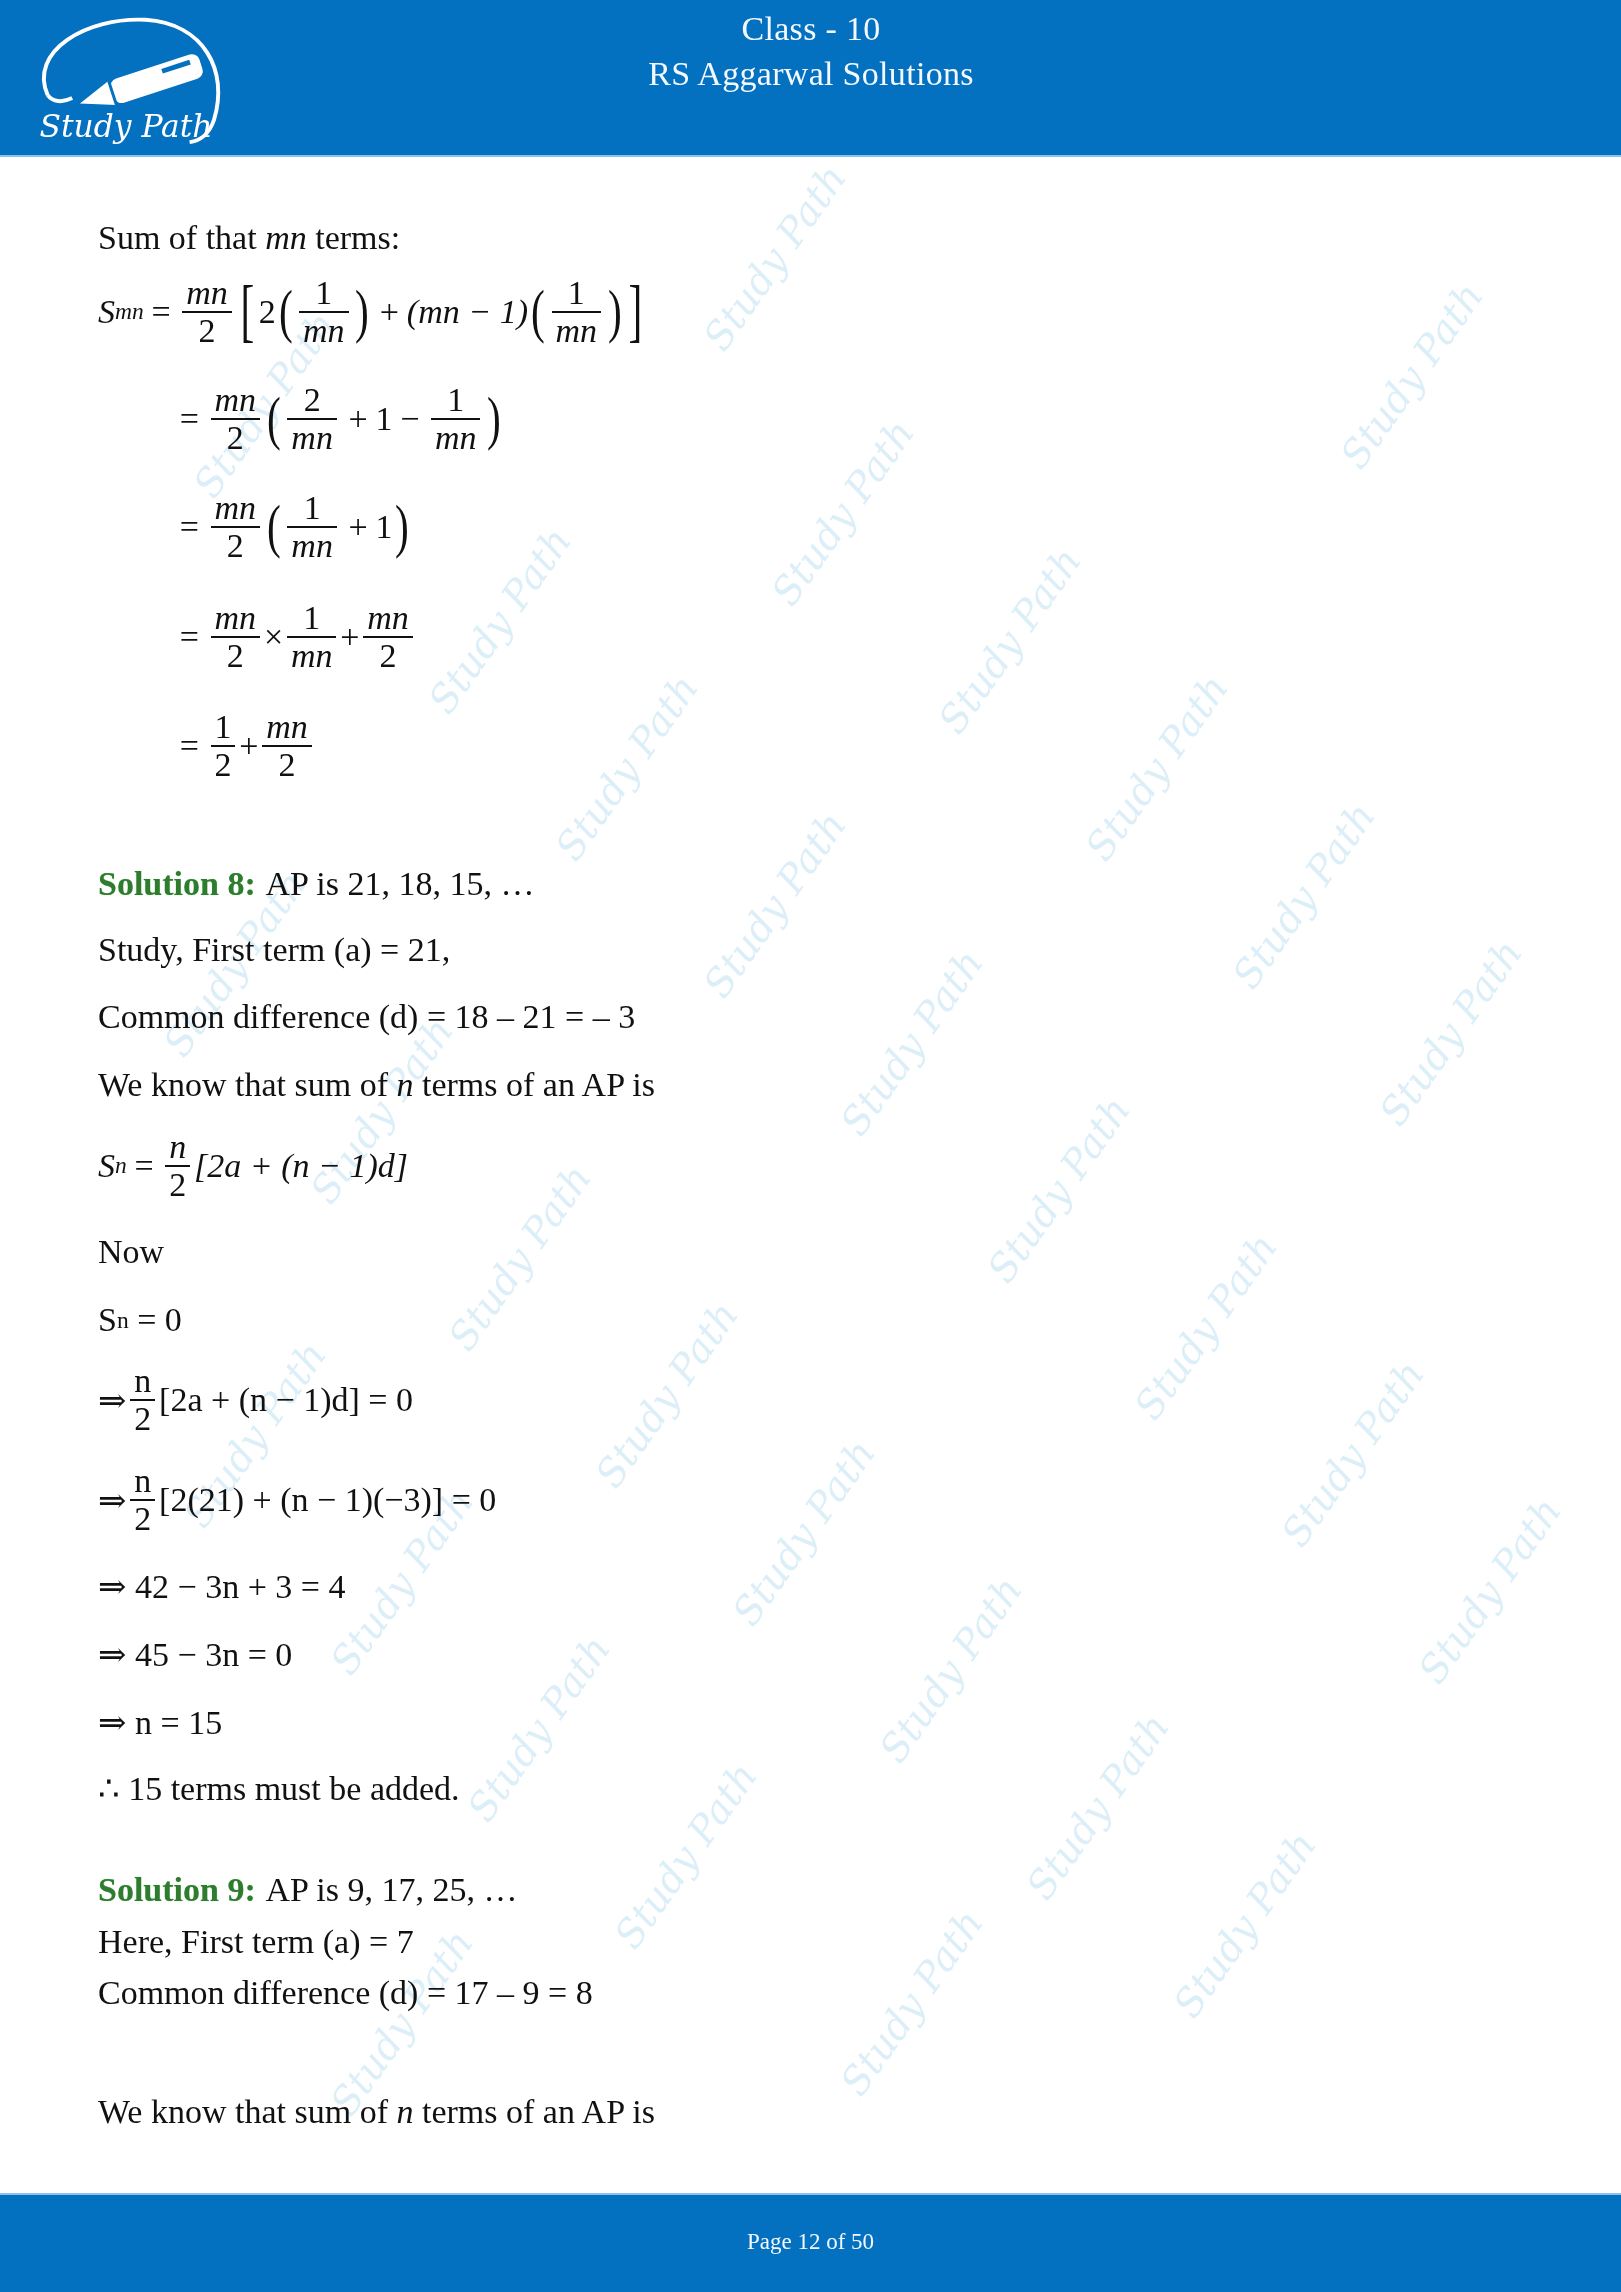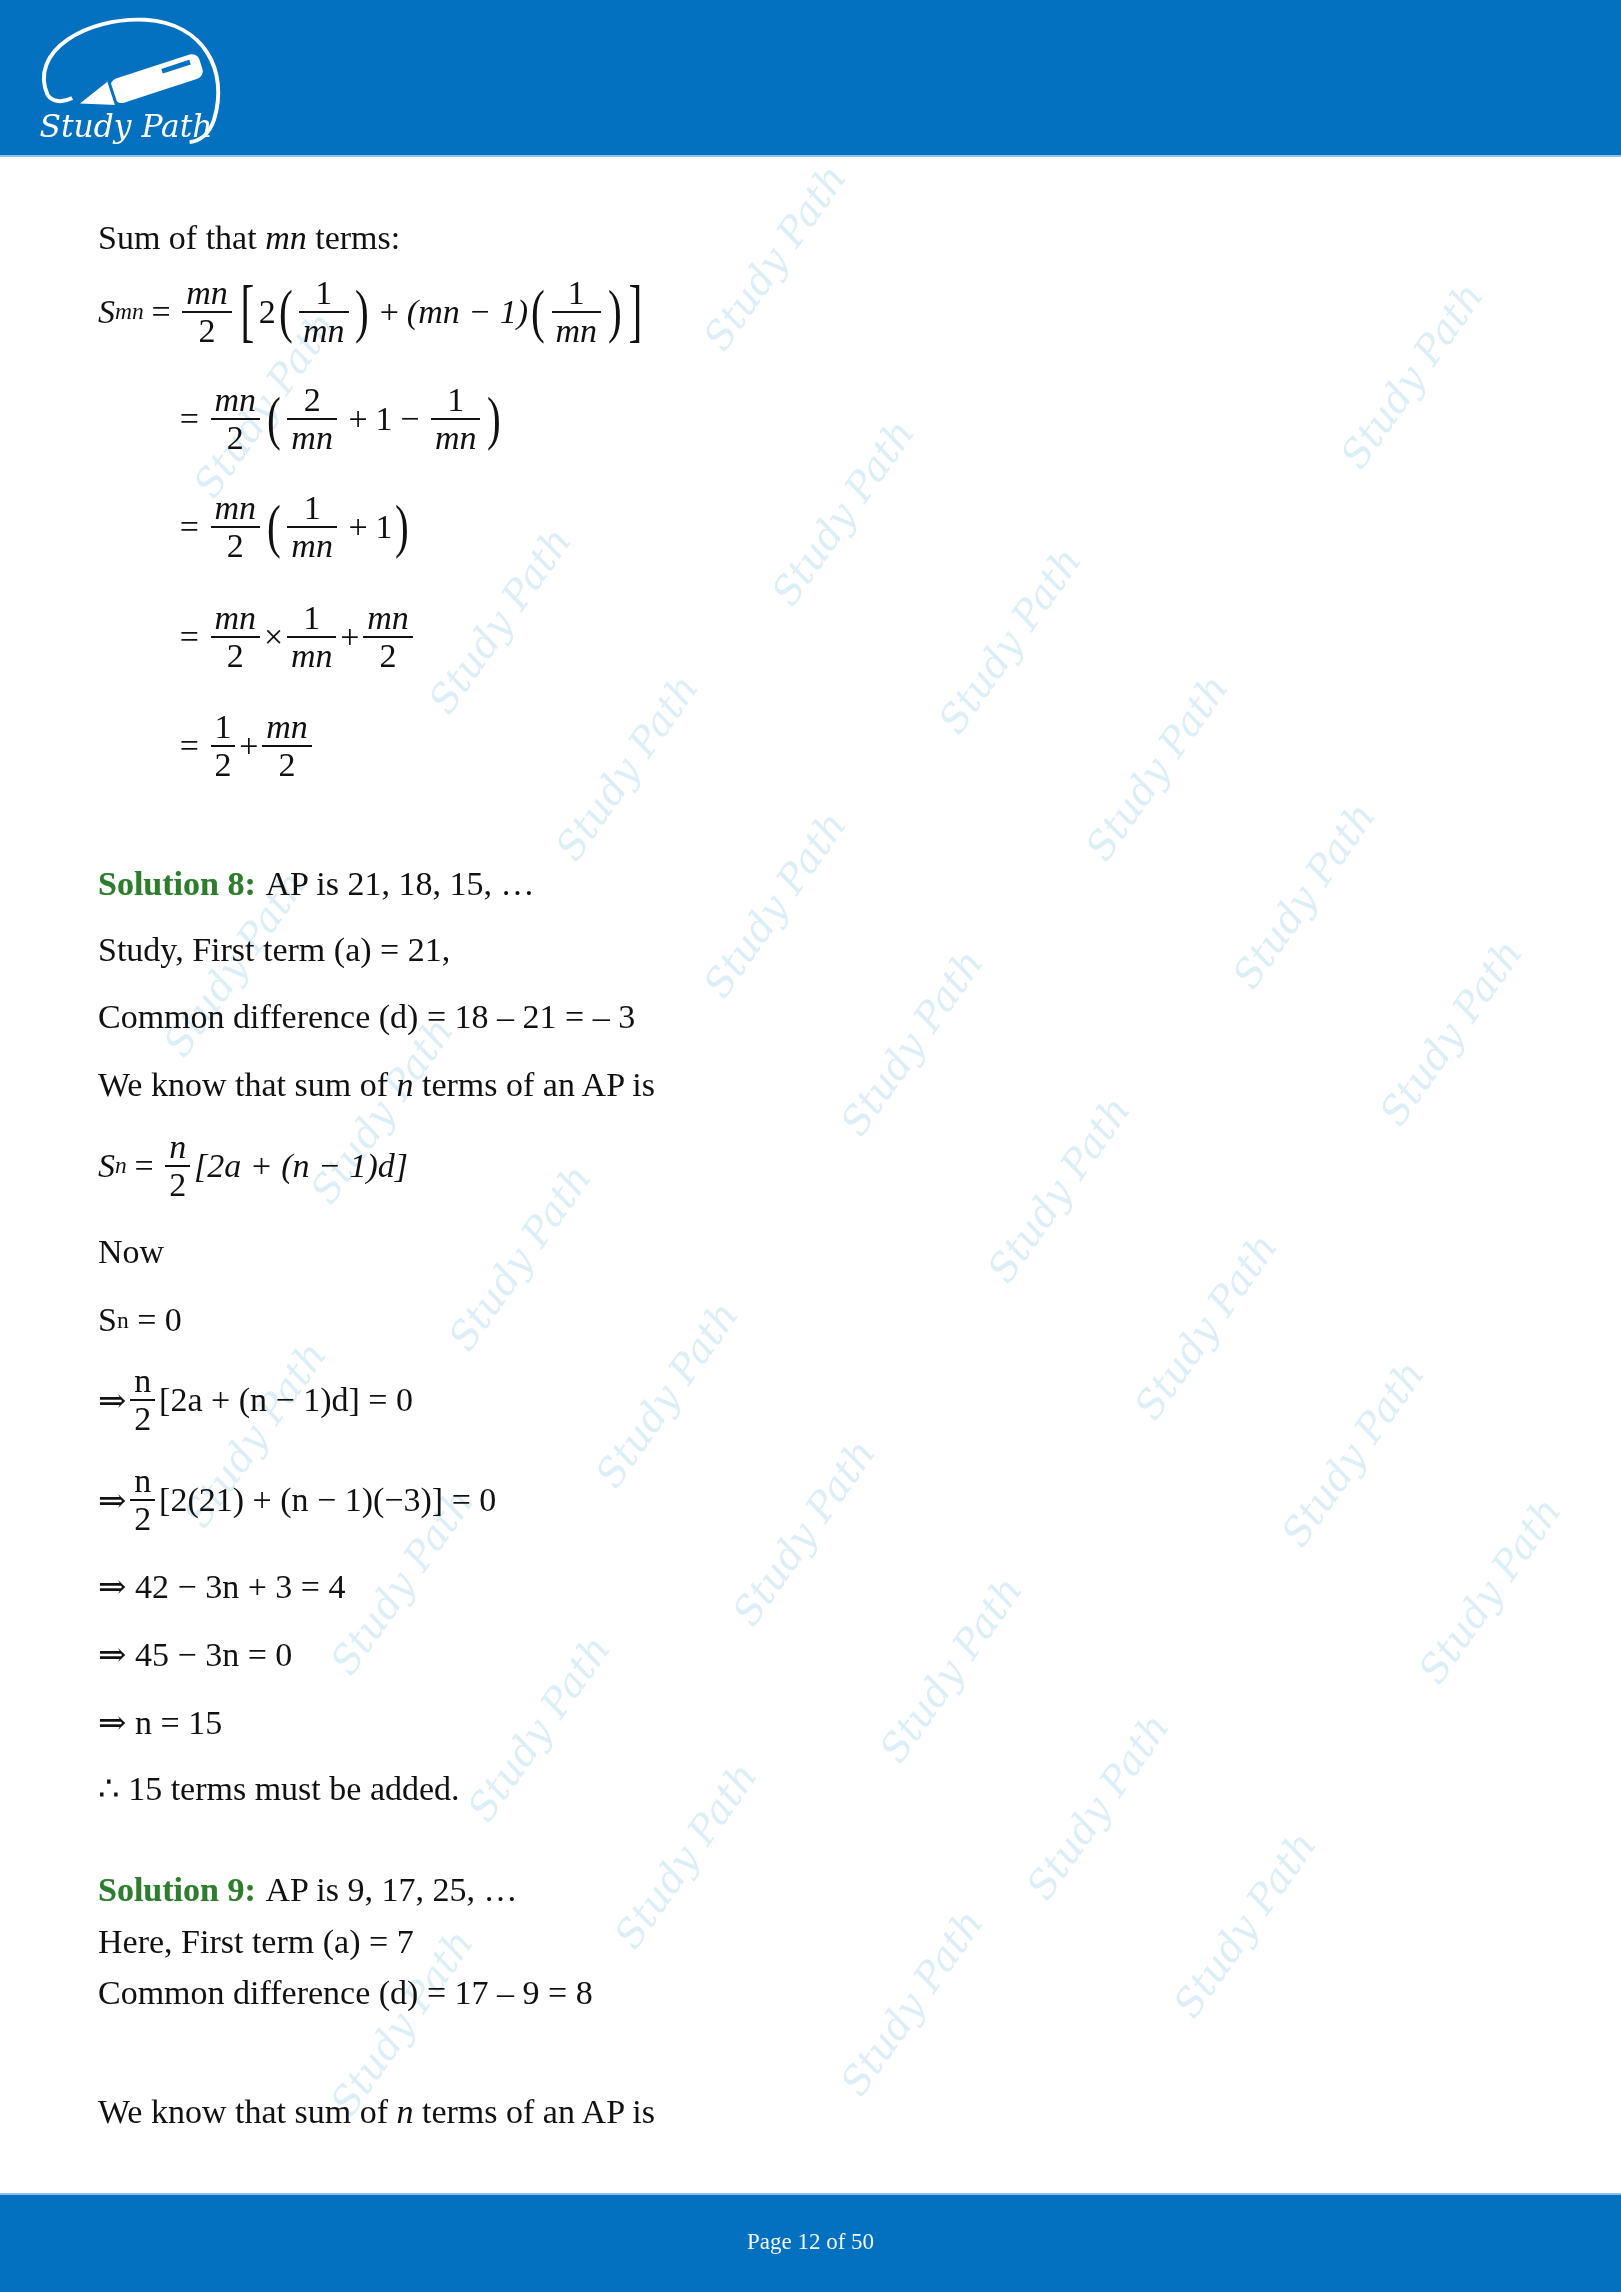--- a/index.html
+++ b/index.html
@@ -52,20 +52,22 @@
     <path d="M30 85 C 35 92, 45 93, 55 88" fill="none" stroke="#fff" stroke-width="4"></path>
     <g transform="rotate(-18 120 75)">
       <rect x="95" y="62" width="95" height="26" rx="8" fill="#fff"></rect>
       <polygon points="60,75 95,62 95,88" fill="#fff"></polygon>
       <rect x="150" y="67" width="30" height="5" fill="#0470c0"></rect>
       <line x1="95" y1="62" x2="95" y2="88" stroke="#0470c0" stroke-width="3"></line>
     </g>
     <text x="110" y="128" text-anchor="middle" fill="#fff" font-family="DejaVu Serif, serif" font-style="italic" font-size="32">Study Path</text>
   </svg>
   <div class="header-lines">
+    <div>Class - 10</div>
+    <div>RS Aggarwal Solutions</div>
   </div>
 </div>
 
 <div class="watermarks">
   <span class="wm" style="left:157px;top:225px">Study Path</span>
   <span class="wm" style="left:667px;top:78px">Study Path</span>
   <span class="wm" style="left:1304px;top:196px">Study Path</span>
   <span class="wm" style="left:735px;top:333px">Study Path</span>
   <span class="wm" style="left:902px;top:461px">Study Path</span>
   <span class="wm" style="left:392px;top:441px">Study Path</span>

